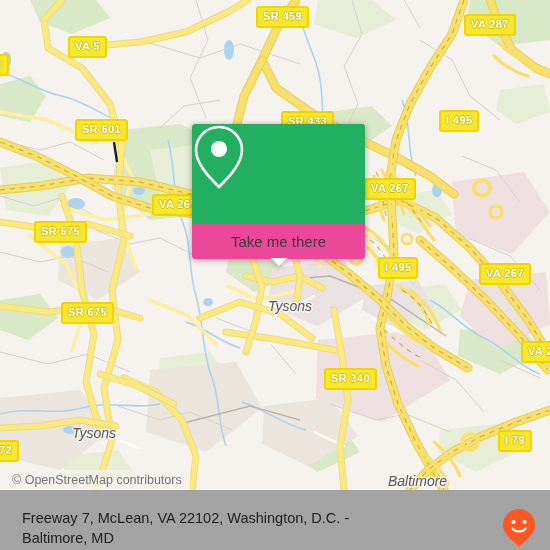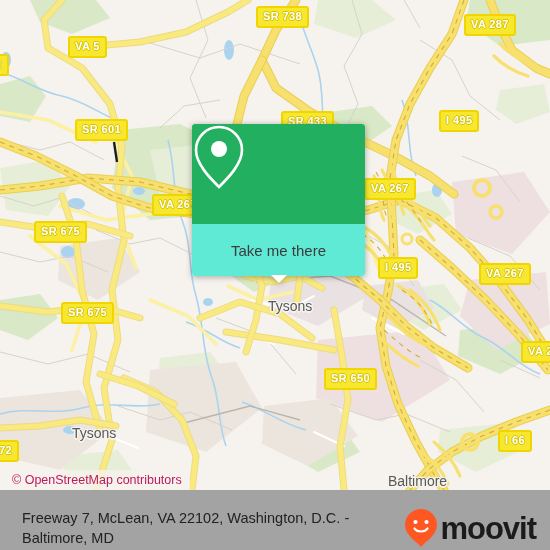--- a/index.html
+++ b/index.html
@@ -37,20 +37,21 @@
   }
 
   
   .place {
     position: absolute;
     color: #58585a;
     font-size: 14px;
     white-space: nowrap;
     text-shadow: -1.5px 0 #f6f3ee, 1.5px 0 #f6f3ee, 0 -1.5px #f6f3ee, 0 1.5px #f6f3ee,
                  -1px -1px #f6f3ee, 1px 1px #f6f3ee, -1px 1px #f6f3ee, 1px -1px #f6f3ee;
+    font-style: italic;
   }
 
   
   .popup {
     position: absolute;
     left: 192px; top: 124px;
     width: 173px;
     border-radius: 3px;
     overflow: visible;
     filter: drop-shadow(0 1px 3px rgba(0,0,0,.32));
@@ -61,22 +62,22 @@
     background: #fff;
   }
   .popup-green {
     height: 100px;
     background: #22b060;
     display: flex;
     align-items: center;
     justify-content: center;
   }
   .popup-label {
-    height: 52px;
-    background: #5eead4;
+    height: 35px;
+    background: #ec4899;
     display: flex;
     align-items: center;
     justify-content: center;
     color: #3c3c3c;
     font-size: 15px;
   }
   .popup-tail {
     position: absolute;
     left: 50%; bottom: -7px;
     margin-left: -8px;
@@ -85,21 +86,21 @@
     border-right: 8px solid transparent;
     border-top: 8px solid #fff;
   }
 
   
   .attrib {
     position: absolute;
     left: 0; top: 470px;
     padding: 3px 8px 4px 12px;
     background: rgba(246,243,238,.80);
-    color: #be185d;
+    color: #737373;
     font-size: 12.5px;
     white-space: nowrap;
   }
 
   
   .footer {
     position: absolute;
     left: 0; top: 490px;
     width: 550px; height: 76px;
     background: #a3a3a3;
@@ -359,36 +360,36 @@
       <circle cx="356" cy="258" r="6" fill="none" stroke="#f7e06e" stroke-width="3.4"></circle>
       <circle cx="482" cy="188" r="8" fill="none" stroke="#f7e06e" stroke-width="4"></circle>
       <circle cx="496" cy="212" r="6" fill="none" stroke="#f7e06e" stroke-width="3.4"></circle>
       <circle cx="470" cy="442" r="8" fill="none" stroke="#f7e06e" stroke-width="4"></circle>
       <circle cx="407" cy="239" r="5" fill="none" stroke="#f7e06e" stroke-width="3"></circle>
 
       <path d="M114 142 L117 162" stroke="#1d1d1d" stroke-width="2.4" fill="none"></path>
     </svg>
 
     <div>
-      <div class="shield" style="left:256px;top:6px">SR 738</div>
+      <div class="shield" style="left:256px;top:6px">SR 459</div>
       <div class="shield" style="left:464px;top:14px">VA 287</div>
       <div class="shield" style="left:68px;top:36px">VA 5</div>
       <div class="shield" style="left:-12px;top:54px">2</div>
       <div class="shield" style="left:281px;top:111px">SR 433</div>
       <div class="shield" style="left:439px;top:110px">I 495</div>
       <div class="shield" style="left:75px;top:119px">SR 601</div>
       <div class="shield" style="left:152px;top:194px">VA 267</div>
       <div class="shield" style="left:364px;top:178px">VA 267</div>
       <div class="shield" style="left:34px;top:221px">SR 675</div>
       <div class="shield" style="left:378px;top:257px">I 495</div>
       <div class="shield" style="left:479px;top:263px">VA 267</div>
       <div class="shield" style="left:61px;top:302px">SR 675</div>
       <div class="shield" style="left:521px;top:341px">VA 2</div>
-      <div class="shield" style="left:324px;top:368px">SR 650</div>
-      <div class="shield" style="left:498px;top:430px">I 66</div>
+      <div class="shield" style="left:324px;top:368px">SR 340</div>
+      <div class="shield" style="left:498px;top:430px">I 79</div>
       <div class="shield" style="left:-8px;top:440px">72</div>
     </div>
 
     <div>
       <div class="place" style="left:268px;top:298px">Tysons</div>
       <div class="place" style="left:72px;top:425px">Tysons</div>
       <div class="place" style="left:388px;top:473px">Baltimore</div>
     </div>
 
     <div class="popup">
@@ -411,17 +412,16 @@
 
   <div class="footer">
     <div class="footer-address">Freeway 7, McLean, VA 22102, Washington, D.C. - Baltimore, MD</div>
     <div class="footer-logo">
       <svg width="34" height="40" viewBox="0 0 34 40">
         <path d="M17 1 C8.2 1 1 8.2 1 17 C1 27 13 34 17 39 C21 34 33 27 33 17 C33 8.2 25.8 1 17 1 Z" fill="#ff5722"></path>
         <circle cx="11.5" cy="14" r="2.1" fill="#ffffff"></circle>
         <circle cx="22.5" cy="14" r="2.1" fill="#ffffff"></circle>
         <path d="M10.5 20.5 C13 24.5 21 24.5 23.5 20.5" fill="none" stroke="#ffffff" stroke-width="2.2" stroke-linecap="round"></path>
       </svg>
-      <span class="logo-word">moovit</span>
     </div>
   </div>
 
 </div>
 
 </body></html>

